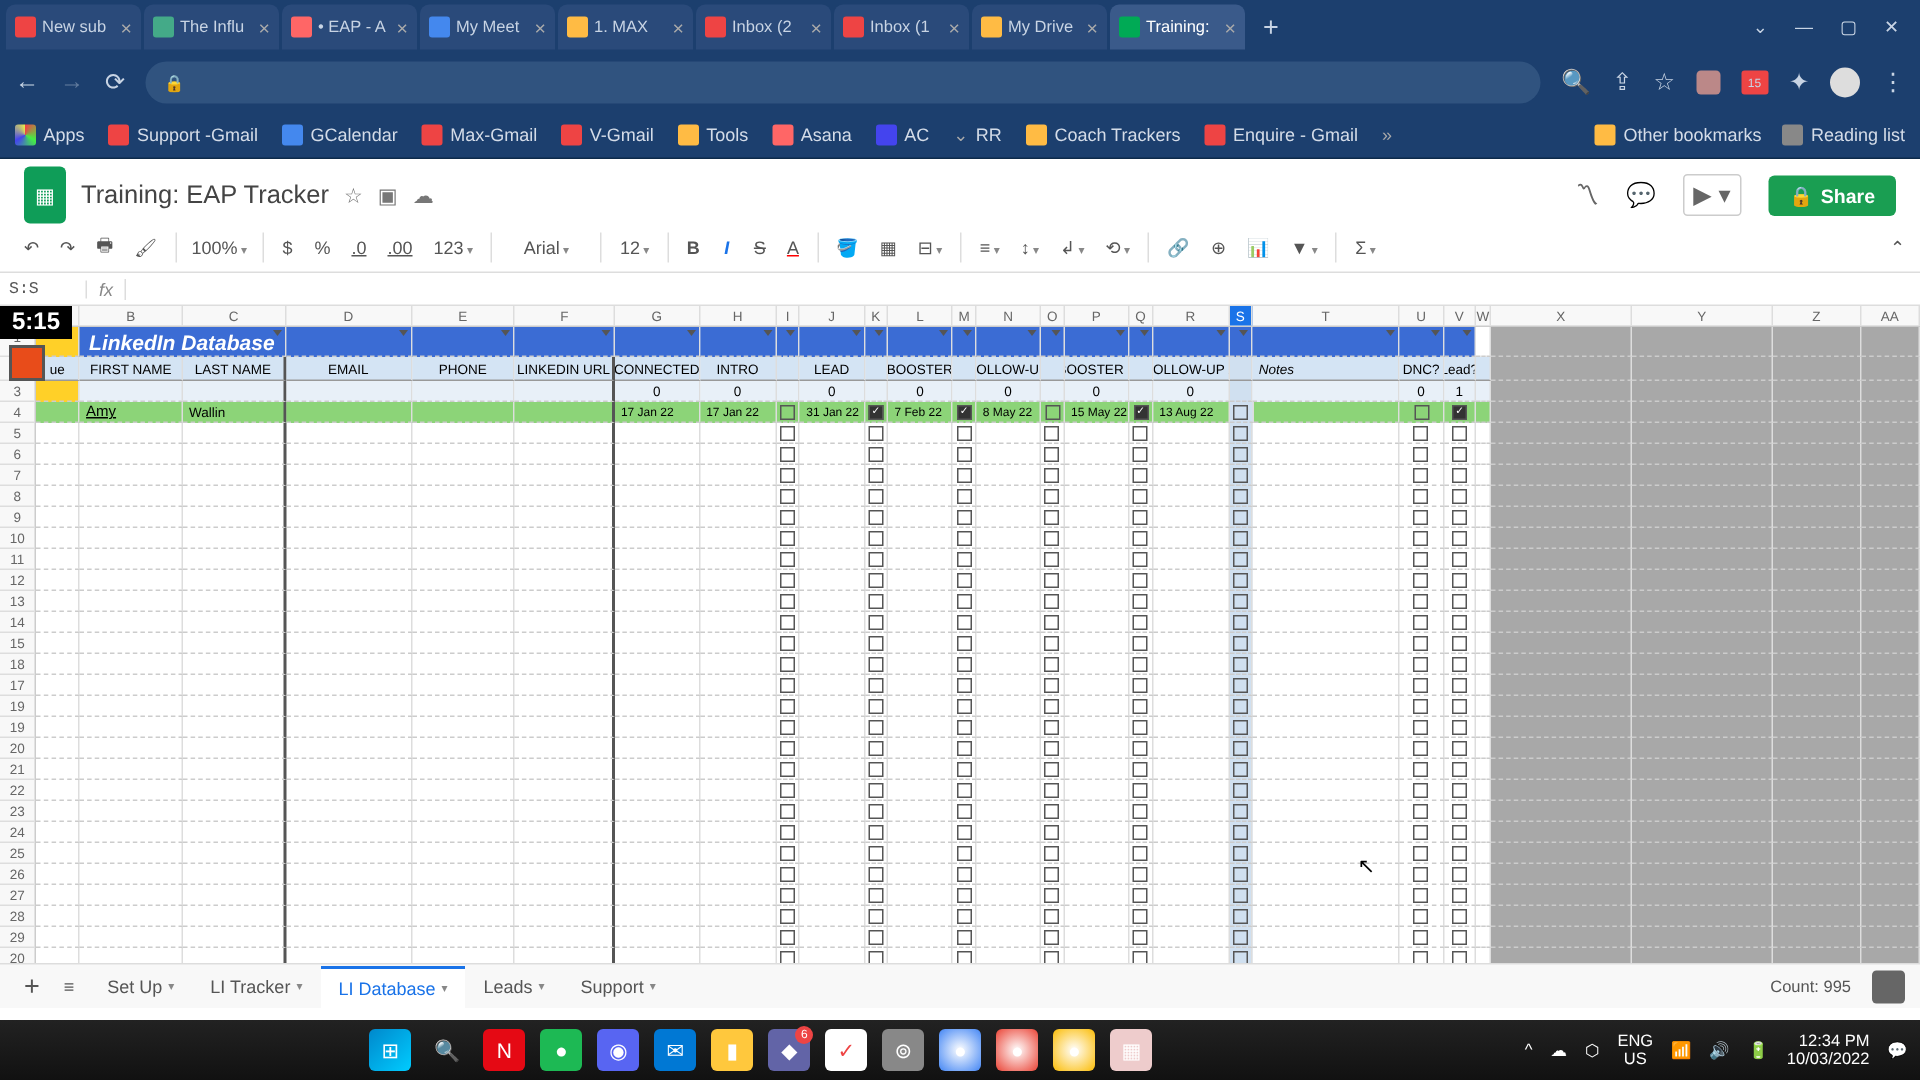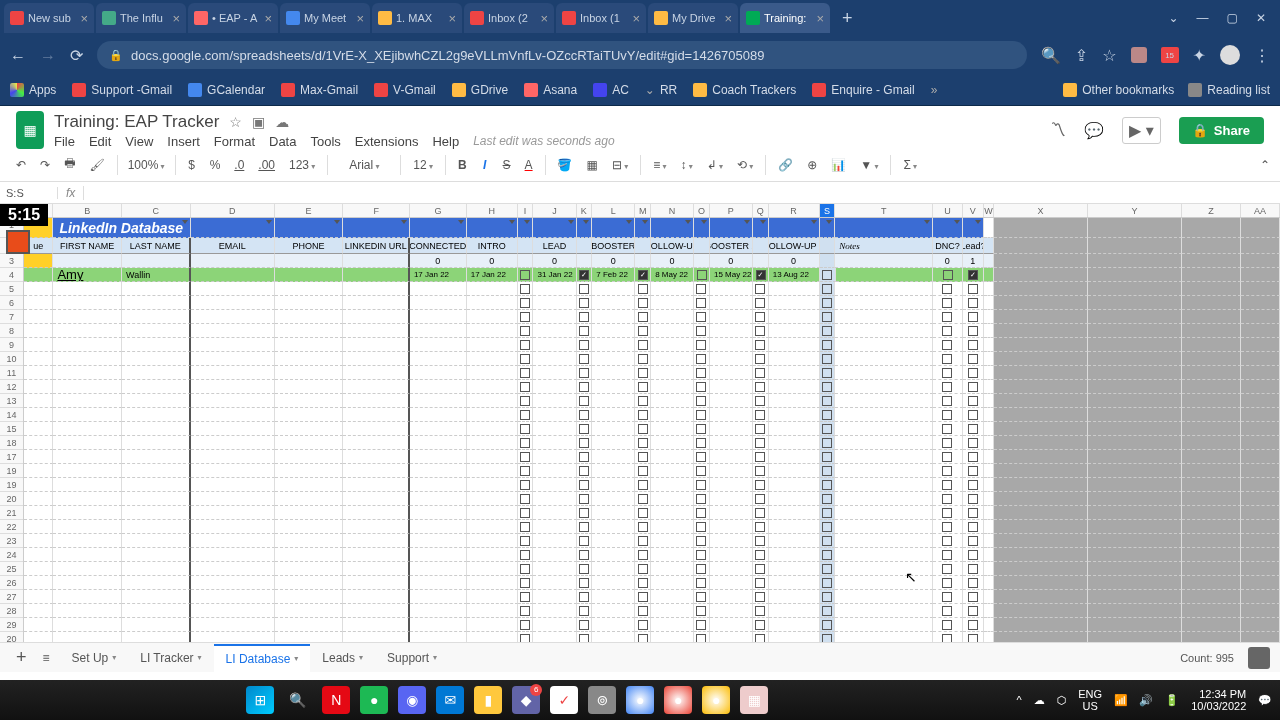--- a/index.html
+++ b/index.html
@@ -45,21 +45,21 @@
 .tb-btn { padding: 4px 6px; cursor: pointer; min-width: 20px; text-align: center; }
 .tb-sep { width: 1px; height: 20px; background: #ddd; margin: 0 4px; }
 .tb-drop::after { content: " ▾"; font-size: 8px; color: #888; }
 .zoom-sel { padding: 2px 4px; }
 .font-sel { padding: 2px 10px; min-width: 60px; }
 .italic-active { color: #1a73e8; font-style: italic; font-weight: bold; }
 .collapse-arrow { margin-left: auto; cursor: pointer; }
 
 
 .formula-row { height: 22px; border-bottom: 1px solid #ddd; display: flex; align-items: center; font-size: 12px; }
-.name-box { width: 58px; padding: 0 6px; border-right: 1px solid #ddd; color: #555; font-size: 11px; }
+.name-box { width: 58px; padding: 0 6px; border-right: 1px solid #ddd; color: #555; font-size: 11px; font-family: Liberation Mono, monospace; }
 .fx-label { padding: 0 8px; color: #888; font-style: italic; border-right: 1px solid #ddd; }
 
 
 .grid-area { position: relative; height: 438px; overflow: hidden; display: flex; }
 .timer-overlay { position: absolute; left: 0; top: 0; z-index: 10; }
 .timer-time { background: #000; color: #fff; font-size: 16px; font-weight: bold; padding: 2px 8px; }
 .timer-stop { width: 24px; height: 24px; background: #e84c1a; margin-top: 4px; margin-left: 6px; border: 2px solid #555; }
 
 .row-headers { width: 24px; background: #f8f8f8; border-right: 1px solid #ccc; }
 .row-head { height: 14px; font-size: 9px; color: #666; text-align: center; border-bottom: 1px solid #ddd; line-height: 14px; }
@@ -169,21 +169,20 @@
     <span>✕</span>
   </div>
 </div>
 
 <div class="browser-nav">
   <span class="nav-icon">←</span>
   <span class="nav-icon" style="opacity:.4">→</span>
   <span class="nav-icon">⟳</span>
   <div class="url-bar">
     <span class="url-lock">🔒</span>
-    <span>docs.google.com/spreadsheets/d/1VrE-X_XEjibwhCZL2g9eVLLmVnfLv-OZccRTaiTUvY/edit#gid=1426705089</span>
   </div>
   <div class="right-icons">
     <span>🔍</span>
     <span>⇪</span>
     <span>☆</span>
     <span style="width:16px;height:16px;background:#b88;border-radius:3px;display:inline-block"></span>
     <span style="position:relative;width:18px;height:16px;background:#e44;border-radius:2px;display:inline-flex;align-items:center;justify-content:center;font-size:8px">15</span>
     <span>✦</span>
     <span style="width:20px;height:20px;background:#ddd;border-radius:50%;display:inline-block"></span>
     <span>⋮</span>
@@ -206,21 +205,21 @@
   <span class="bookmark">
       <span class="bm-icon" style="background:#e44"></span>
       <span>Max-Gmail</span>
     </span>
   <span class="bookmark">
       <span class="bm-icon" style="background:#e44"></span>
       <span>V-Gmail</span>
     </span>
   <span class="bookmark">
       <span class="bm-icon" style="background:#fb4"></span>
-      <span>GDrive</span>
+      <span>Tools</span>
     </span>
   <span class="bookmark">
       <span class="bm-icon" style="background:#f66"></span>
       <span>Asana</span>
     </span>
   <span class="bookmark">
       <span class="bm-icon" style="background:#44e"></span>
       <span>AC</span>
     </span>
   <span class="bookmark">
@@ -251,32 +250,20 @@
 <div class="sheets-header">
   <div class="sheets-logo">▦</div>
   <div class="doc-title-area">
     <div class="doc-title-row">
       <span class="doc-title">Training: EAP Tracker</span>
       <div class="doc-title-icons">
         <span>☆</span>
         <span>▣</span>
         <span>☁</span>
       </div>
-    </div>
-    <div class="menu-row">
-      <span>File</span>
-      <span>Edit</span>
-      <span>View</span>
-      <span>Insert</span>
-      <span>Format</span>
-      <span>Data</span>
-      <span>Tools</span>
-      <span>Extensions</span>
-      <span>Help</span>
-      <span class="last-edit">Last edit was seconds ago</span>
     </div>
   </div>
   <div class="header-right">
     <span style="color:#666">〽</span>
     <span style="color:#666">💬</span>
     <span style="color:#666;border:1px solid #ccc;padding:3px 6px;border-radius:3px">▶ ▾</span>
     <div class="share-btn">🔒 <span>Share</span></div>
   </div>
 </div>
 
@@ -477,21 +464,21 @@
           <div class="cell hdr-cell" style="width: 44px;">LEAD</div>
           <div class="cell hdr-cell" style="width: 16px;"></div>
           <div class="cell hdr-cell" style="width: 44px;">BOOSTER</div>
           <div class="cell hdr-cell" style="width: 16px;"></div>
           <div class="cell hdr-cell" style="width: 44px;">FOLLOW-UP</div>
           <div class="cell hdr-cell" style="width: 16px;"></div>
           <div class="cell hdr-cell" style="width: 44px;">BOOSTER 2</div>
           <div class="cell hdr-cell" style="width: 16px;"></div>
           <div class="cell hdr-cell" style="width: 52px;">FOLLOW-UP 2</div>
           <div class="cell hdr-cell sel-col-hdr" style="width: 16px;"></div>
-          <div class="cell hdr-cell hdr-italic left" style="width: 100px; font-family: Liberation Serif, serif;">Notes</div>
+          <div class="cell hdr-cell hdr-italic left" style="width: 100px;">Notes</div>
           <div class="cell hdr-cell" style="width: 30px;">DNC?</div>
           <div class="cell hdr-cell" style="width: 22px;">Lead?</div>
           <div class="cell hdr-cell" style="width: 10px;"></div>
           <div class="cell gray-area" style="width: 96px;"></div>
           <div class="cell gray-area" style="width: 96px;"></div>
           <div class="cell gray-area" style="width: 60px;"></div>
           <div class="cell gray-area" style="width: 40px;"></div>
         </div>
         <div class="sheet-row " style="height: 14px;">
           <div class="cell yellow-cell" style="width: 30px;"></div>
@@ -517,21 +504,21 @@
           <div class="cell zero-cell" style="width: 30px;">0</div>
           <div class="cell zero-cell" style="width: 22px;">1</div>
           <div class="cell zero-cell" style="width: 10px;"></div>
           <div class="cell gray-area" style="width: 96px;"></div>
           <div class="cell gray-area" style="width: 96px;"></div>
           <div class="cell gray-area" style="width: 60px;"></div>
           <div class="cell gray-area" style="width: 40px;"></div>
         </div>
         <div class="sheet-row " style="height: 14px;">
           <div class="cell data-green date-cell" style="width: 30px;"></div>
-          <div class="cell data-green date-cell left" style="width: 70px; font-size: 13px; text-decoration: underline;">Amy</div>
+          <div class="cell data-green date-cell left" style="width: 70px; font-size: 10px; text-decoration: underline;">Amy</div>
           <div class="cell data-green date-cell border-thick-r left" style="width: 70px; font-size: 9px;">Wallin</div>
           <div class="cell data-green date-cell" style="width: 86px;"></div>
           <div class="cell data-green date-cell" style="width: 70px;"></div>
           <div class="cell data-green date-cell border-thick-r" style="width: 68px;"></div>
           <div class="cell data-green date-cell left" style="width: 58px;">17 Jan 22</div>
           <div class="cell data-green date-cell left" style="width: 52px;">17 Jan 22</div>
           <div class="cell data-green date-cell" style="width: 16px;">
             <span class="chk"></span>
           </div>
           <div class="cell data-green date-cell left" style="width: 44px;">31 Jan 22</div>

